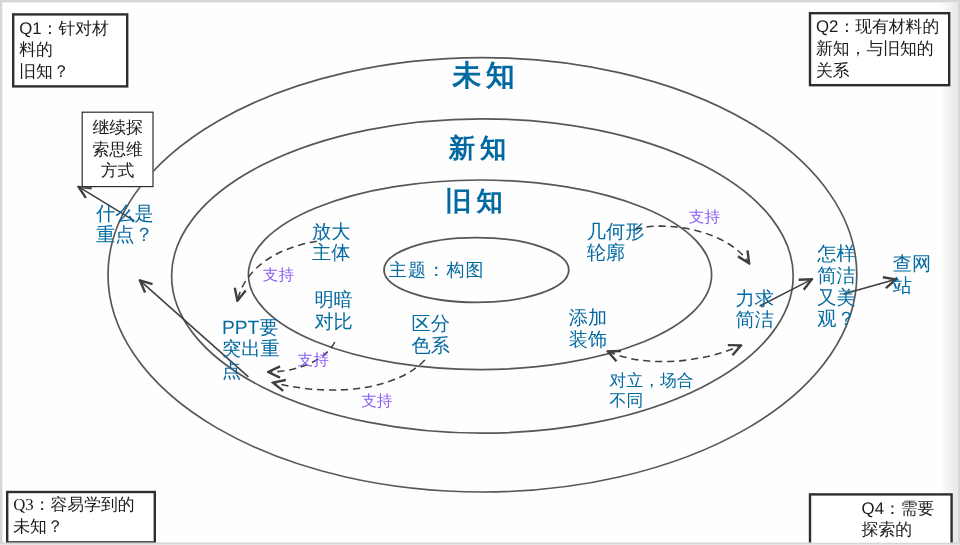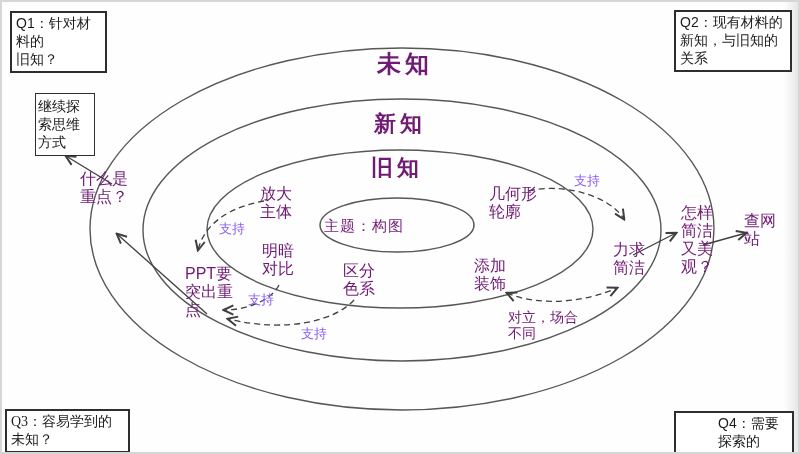--- a/index.html
+++ b/index.html
@@ -8,38 +8,39 @@
     border:2px solid #d6d6d6;box-sizing:border-box;overflow:hidden;
     font-family:"Liberation Sans","DejaVu Sans",sans-serif;color:#1b1b1b;
   }
   #edge-shade{
     position:absolute;right:0;top:0;width:14px;height:100%;z-index:1;
     background:linear-gradient(to right, rgba(0,0,0,0), #e6e6e6);
   }
   svg.diagram{position:absolute;left:0;top:0;z-index:2;}
   .lbl{
     position:absolute;z-index:3;white-space:pre-line;
-    font-size:16px;line-height:1.12;color:#701a75;
+    font-size:16px;line-height:1.12;color:#0369a1;
   }
   .support{font-size:13px;color:#8b5cf6;}
   .ring-label{
     font-family:"Liberation Serif","DejaVu Serif",serif;font-weight:bold;
     transform:translateX(-50%);letter-spacing:4px;white-space:nowrap;
   }
   .center-label{font-size:15px;letter-spacing:1px;}
   .cbox{
     position:absolute;z-index:4;box-sizing:border-box;
     border:2px solid #2e2e2e;background:#ffffff;
     font-size:14px;line-height:1.28;padding:2px 4px;white-space:pre-line;
   }
   .sidebox{
     position:absolute;z-index:4;box-sizing:border-box;
     border:1.5px solid #2e2e2e;background:#ffffff;
     font-size:14px;line-height:1.3;padding:3px 2px;white-space:pre-line;
-    text-align:left;
+    text-align:center;
+    margin-left:33px;
   }
 </style>
 </head>
 <body>
 
 <div id="stage">
 
   <div id="edge-shade"></div>
 
   <svg class="diagram" width="800" height="454" viewBox="0 0 800 454">

